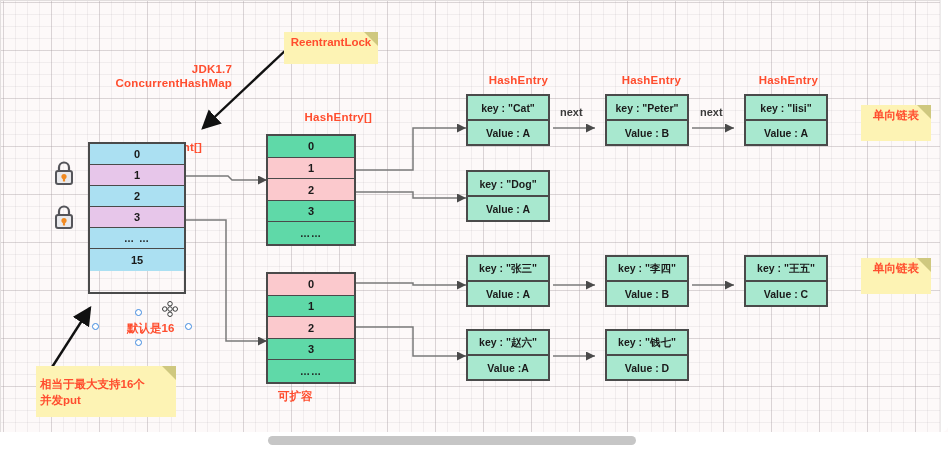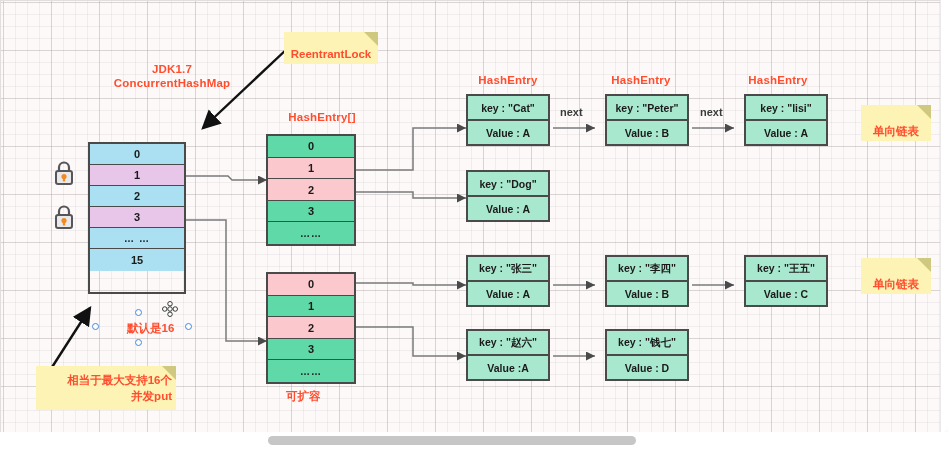--- a/index.html
+++ b/index.html
@@ -36,21 +36,21 @@
   }
 
   
   .title-red {
     position: absolute;
     color: #ff4d2e;
     font-weight: bold;
     font-size: 11.5px;
     letter-spacing: .2px;
     white-space: nowrap;
-    text-align: center;
+    text-align: right;
     user-select: none;
   }
   .title-red.two-line { line-height: 14px; }
 
   
   .arr {
     position: absolute;
     border: 2px solid #4a4a4a;
     box-sizing: border-box;
     display: flex;
@@ -95,21 +95,21 @@
 
   
   .note {
     position: absolute;
     background: #fdf3b4;
     color: #ff4d2e;
     font-weight: bold;
     font-size: 11.5px;
     text-align: center;
     display: flex;
-    align-items: flex-end;
+    align-items: flex-start;
     justify-content: center;
     line-height: 16px;
     box-sizing: border-box;
     padding: 2px 4px;
   }
   .note .fold {
     position: absolute;
     top: 0; right: 0;
     width: 0; height: 0;
     border-left: 14px solid transparent;
@@ -283,21 +283,21 @@
         <span>2</span>
       </div>
       <div class="cell green" style="height: 22px;">
         <span>3</span>
       </div>
       <div class="cell green" style="height: 22px;">
         <span class="dots">……</span>
       </div>
     </div>
 
-  <div class="lbl-red" style="left:286px; top:389px;">可扩容</div>
+  <div class="lbl-red" style="left:278px; top:389px;">可扩容</div>
 
   <div id="chains">
       <div class="node" style="left: 466px; top: 94px;">
         <div class="row top">key : "Cat"</div>
         <div class="row">Value : A</div>
       </div>
       <div class="node" style="left: 605px; top: 94px;">
         <div class="row top">key : "Peter"</div>
         <div class="row">Value : B</div>
       </div>
@@ -342,21 +342,21 @@
   <div class="note" style="left:861px; top:105px; width:70px; height:36px;">
     <span class="fold"></span>
     <span>单向链表</span>
   </div>
 
   <div class="note" style="left:861px; top:258px; width:70px; height:36px;">
     <span class="fold"></span>
     <span>单向链表</span>
   </div>
 
-  <div class="note" style="left:36px; top:366px; width:140px; height:44px; flex-direction:column;">
+  <div class="note" style="left:36px; top:366px; width:140px; height:51px; flex-direction:column;">
     <span class="fold"></span>
     <span>相当于最大支持16个</span>
     <span>并发put</span>
   </div>
 
   <div class="lbl-red" style="left:127px; top:321px;">默认是16</div>
 
   <div class="handle" style="left:92px; top:323px;"></div>
   <div class="handle" style="left:135px; top:309px;"></div>
   <div class="handle" style="left:135px; top:339px;"></div>

